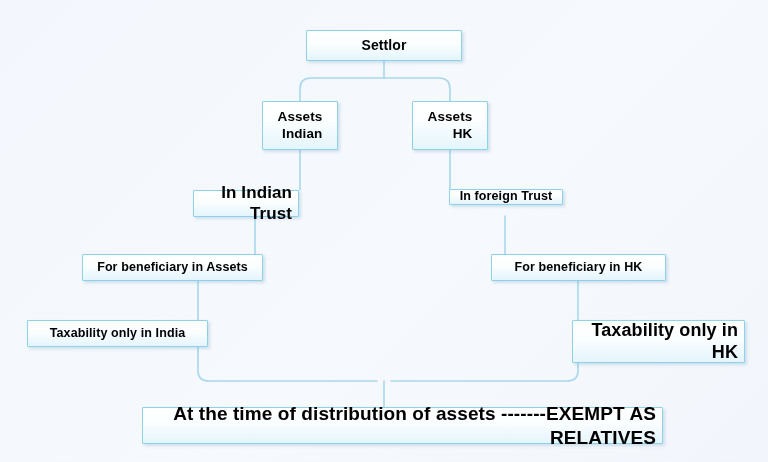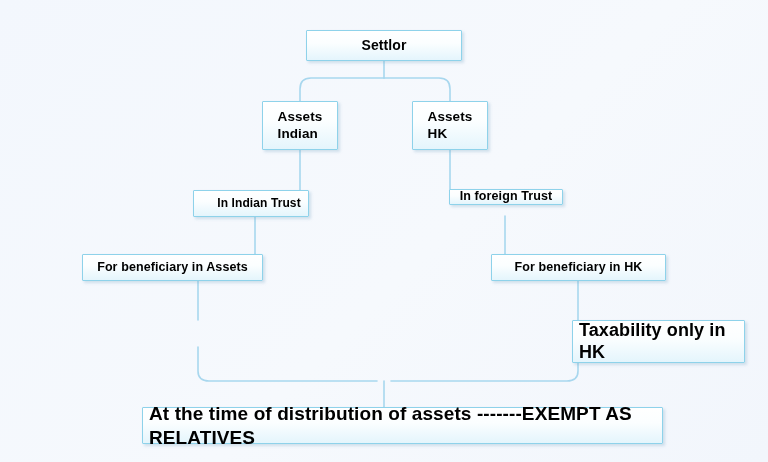--- a/index.html
+++ b/index.html
@@ -29,40 +29,40 @@
     height: 462px;
     z-index: 1;
   }
   .node {
     position: absolute;
     z-index: 2;
     box-sizing: border-box;
     display: flex;
     align-items: center;
     justify-content: center;
-    text-align: left;
+    text-align: right;
     border: 1px solid #8ed2ea;
     border-radius: 1px;
     background: linear-gradient(to bottom, #ffffff 0%, #fbfeff 42%, #e4f5fc 100%);
     box-shadow: 2px 2px 3px rgba(120,165,195,0.30);
     color: #000000;
     font-weight: bold;
     letter-spacing: 0.1px;
   }
   .node .lbl {
     display: block;
     line-height: 1.22;
     padding: 0 6px;
     white-space: pre-line;
   }
   
   #node-settlor        { left: 306px; top: 30px;  width: 156px; height: 31px; font-size: 14px; }
   #node-assets-indian  { left: 262px; top: 101px; width: 76px;  height: 49px; font-size: 13.5px; }
   #node-assets-hk      { left: 412px; top: 101px; width: 76px;  height: 49px; font-size: 13.5px; }
-  #node-indian-trust   { left: 193px; top: 190px; width: 116px; height: 27px; font-size: 12px; padding-left: 16px; }
+  #node-indian-trust   { left: 193px; top: 190px; width: 106px; height: 27px; font-size: 17px; padding-left: 16px; }
   #node-foreign-trust  { left: 449px; top: 189px; width: 114px; height: 16px; font-size: 12.5px; }
   #node-benef-india    { left: 82px;  top: 254px; width: 181px; height: 27px; font-size: 12.5px; }
   #node-benef-hk       { left: 491px; top: 254px; width: 175px; height: 27px; font-size: 12.5px; }
   #node-tax-india      { left: 27px;  top: 320px; width: 181px; height: 27px; font-size: 12.5px; }
   #node-tax-hk         { left: 572px; top: 320px; width: 173px; height: 43px; font-size: 18px; }
   #node-exempt         { left: 142px; top: 407px; width: 521px; height: 37px; font-size: 19px; }
 </style>
 </head>
 <body>
 
@@ -120,20 +120,23 @@
   </div>
 
   <div class="node" id="node-benef-india">
     <span class="lbl">For beneficiary in Assets</span>
   </div>
 
   <div class="node" id="node-benef-hk">
     <span class="lbl">For beneficiary in HK</span>
   </div>
 
+  <div class="node" id="node-tax-india">
+    <span class="lbl">Taxability only in India</span>
+  </div>
 
   <div class="node" id="node-tax-hk">
     <span class="lbl">Taxability only in HK</span>
   </div>
 
   <div class="node" id="node-exempt">
     <span class="lbl">At the time of distribution of assets -------EXEMPT AS RELATIVES</span>
   </div>
 
 </div>

